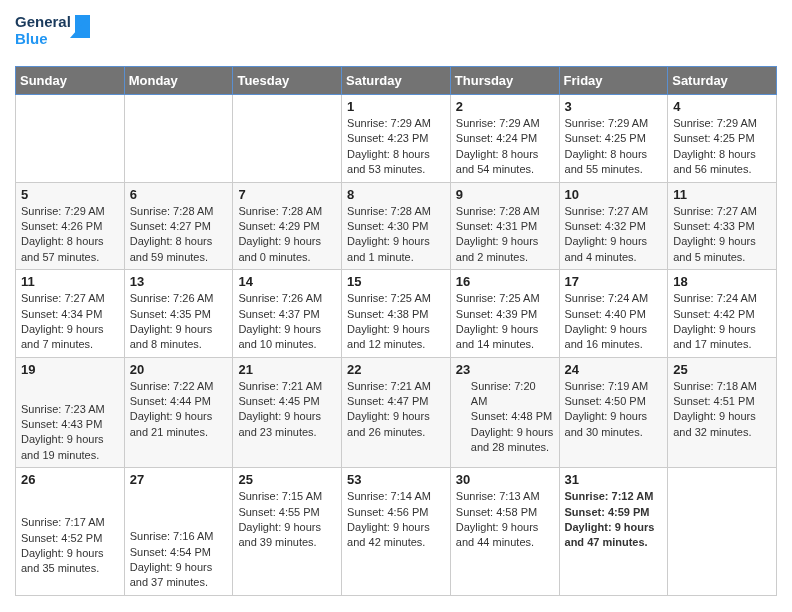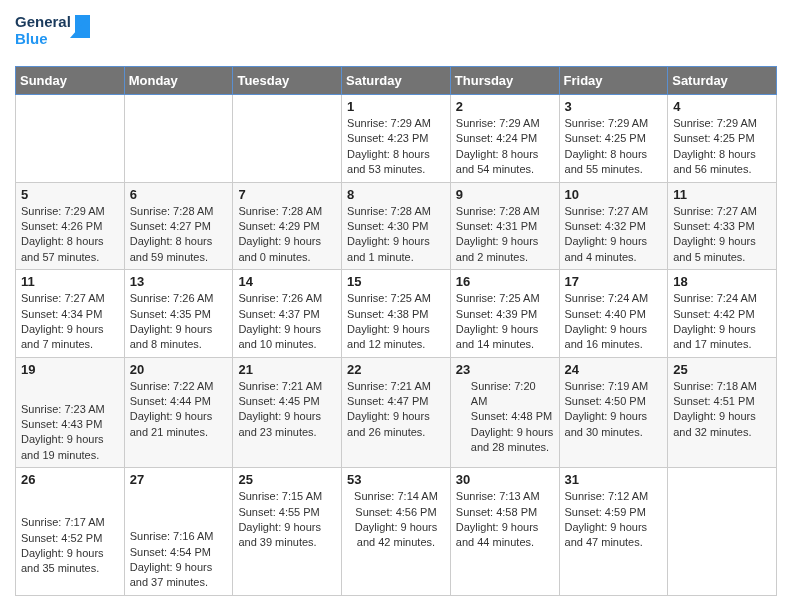--- a/index.html
+++ b/index.html
@@ -310,35 +310,35 @@
         </td>
         <td>
           <span class="day-number">25</span>
           <div class="day-info" style="white-space: pre-line;">Sunrise: 7:15 AM
 Sunset: 4:55 PM
 Daylight: 9 hours
 and 39 minutes.</div>
         </td>
         <td>
           <span class="day-number">53</span>
-          <div class="day-info" style="white-space: pre-line; text-align: center;">Sunrise: 7:14 AM
+          <div class="day-info" style="white-space: pre-line;">Sunrise: 7:14 AM
 Sunset: 4:56 PM
 Daylight: 9 hours
 and 42 minutes.</div>
         </td>
         <td>
           <span class="day-number">30</span>
           <div class="day-info" style="white-space: pre-line;">Sunrise: 7:13 AM
 Sunset: 4:58 PM
 Daylight: 9 hours
 and 44 minutes.</div>
         </td>
         <td>
           <span class="day-number">31</span>
-          <div class="day-info" style="white-space: pre-line;">Sunrise: 7:12 AM
+          <div class="day-info" style="white-space: pre-line; font-weight: bold;">Sunrise: 7:12 AM
 Sunset: 4:59 PM
 Daylight: 9 hours
 and 47 minutes.</div>
         </td>
         <td class="empty-cell"></td>
       </tr>
     </tbody>
 </table>
 
 </body></html>

